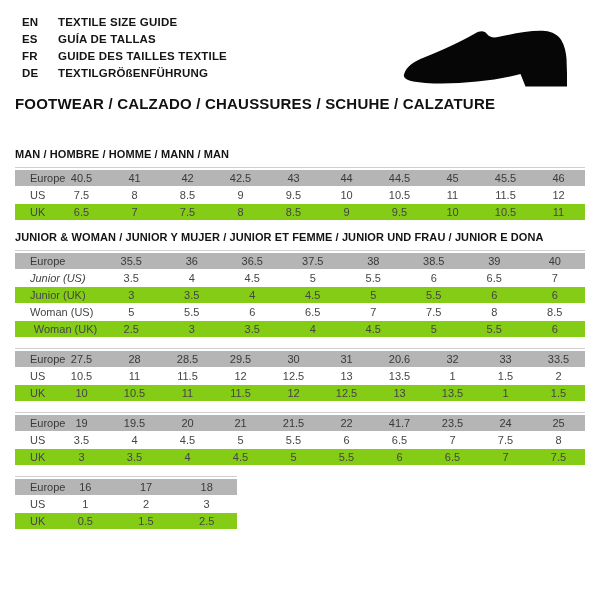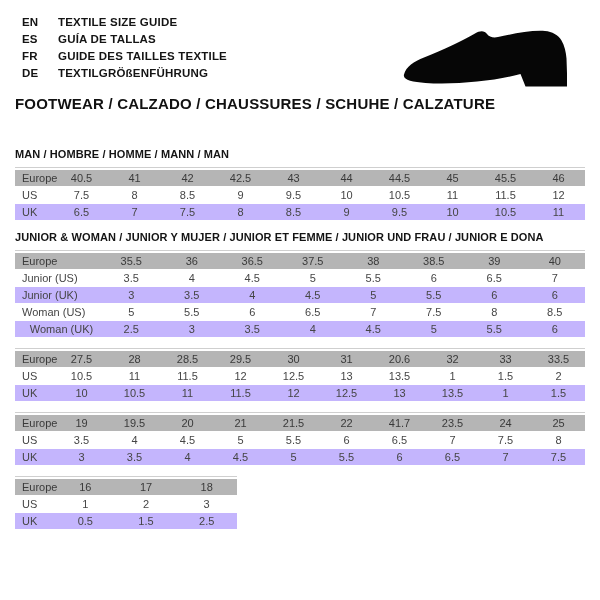--- a/index.html
+++ b/index.html
@@ -12,22 +12,22 @@
   .lang-row { display:flex; line-height:17px; font-weight:bold; font-size:11.5px; letter-spacing:.2px; color:#141414; }
   .lang-code { width:36px; flex:none; }
   .category-line { margin-top:13px; font-weight:bold; font-size:15px; letter-spacing:.2px; color:#111; }
   .shoe-wrap { position:absolute; top:28px; left:399px; width:172px; height:64px; }
   .sections { margin-top:36px; }
   .section { margin-bottom:11px; }
   .section-title { font-weight:bold; font-size:11px; line-height:13px; margin-bottom:6px; letter-spacing:.1px; color:#141414; }
   .size-table { border-top:1px solid #cfcfcf; padding-top:2px; }
   .trow { display:flex; height:16px; align-items:center; margin-bottom:1px; font-size:11px; color:#454545; }
   .trow.header { background:#b5b5b5; color:#3a3a3a; }
-  .trow.even { background:#c4b5fd; }
-  .tlabel { flex:none; padding-left:7px; box-sizing:border-box; }
+  .trow.even { background:#84cc16; }
+  .tlabel { flex:none; padding-left:15px; box-sizing:border-box; }
   .cell { flex:1; text-align:center; }
 </style>
 </head>
 <body>
 
 <div class="lang-block">
   <div class="lang-row">
     <span class="lang-code">EN</span>
     <span>TEXTILE SIZE GUIDE</span>
   </div>
@@ -117,21 +117,21 @@
           <span class="cell">35.5</span>
           <span class="cell">36</span>
           <span class="cell">36.5</span>
           <span class="cell">37.5</span>
           <span class="cell">38</span>
           <span class="cell">38.5</span>
           <span class="cell">39</span>
           <span class="cell">40</span>
         </div>
         <div class="trow">
-          <span class="tlabel" style="width: 86px;">Junior (US)</span>
+          <span class="tlabel" style="width: 86px; font-style: italic;">Junior (US)</span>
           <span class="cell">3.5</span>
           <span class="cell">4</span>
           <span class="cell">4.5</span>
           <span class="cell">5</span>
           <span class="cell">5.5</span>
           <span class="cell">6</span>
           <span class="cell">6.5</span>
           <span class="cell">7</span>
         </div>
         <div class="trow even">

